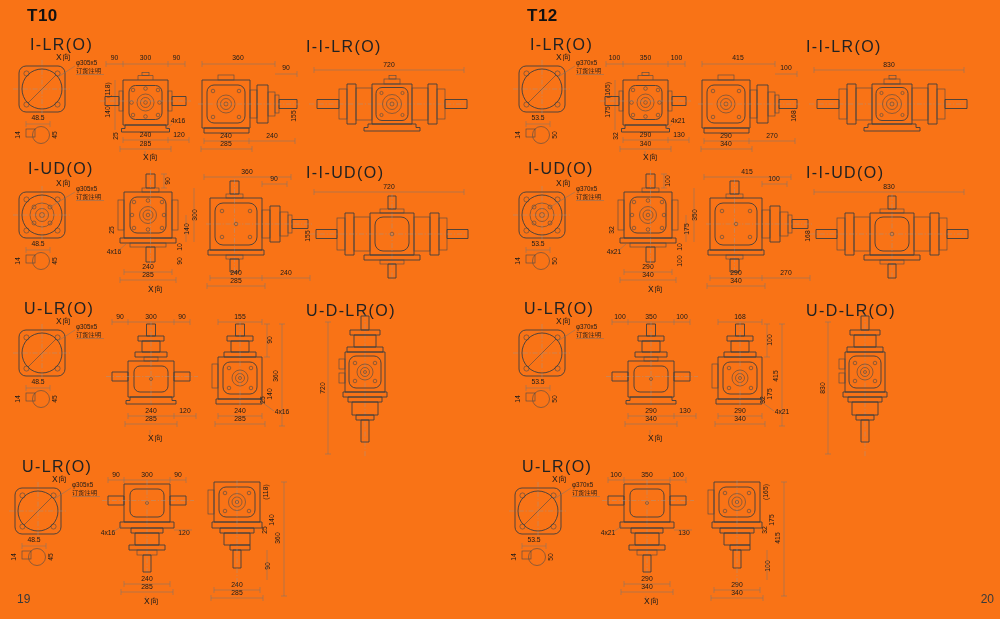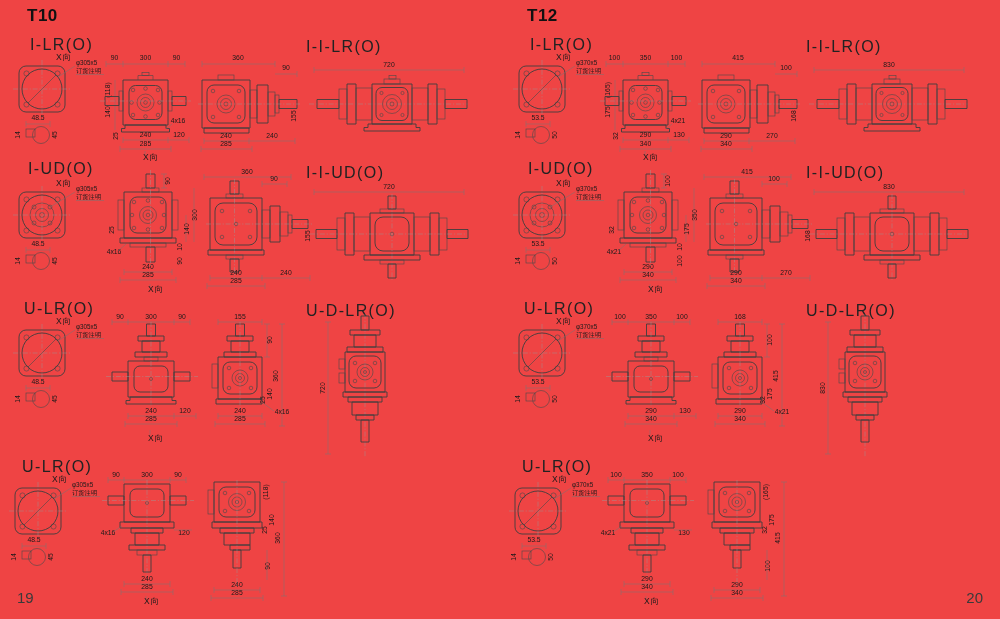--- a/index.html
+++ b/index.html
@@ -1,24 +1,24 @@
 <!DOCTYPE html>
 <html><head>
 <meta charset="utf-8">
 <style>
   html,body{margin:0;padding:0;background:#fff}
-  #sheet{position:relative;width:1000px;height:619px;background:#ef4444;overflow:hidden;
+  #sheet{position:relative;width:1000px;height:619px;background:#f97316;overflow:hidden;
          font-family:"Liberation Sans",sans-serif;color:#1a1a1a}
   .half{position:absolute;top:0;width:500px;height:619px}
   .h0{left:0}.h1{left:500px}
   .model{position:absolute;left:27px;top:6px;font-size:17px;font-weight:bold;letter-spacing:.5px;color:#111}
   .lb{position:absolute;font-size:16px;letter-spacing:1.4px;color:#222;white-space:nowrap}
-  .pagenum{position:absolute;bottom:13px;font-size:15px;color:#3a3a3a}
+  .pagenum{position:absolute;bottom:13px;font-size:12px;color:#3a3a3a}
   .h0 .pagenum{left:17px}
-  .h1 .pagenum{right:17px}
+  .h1 .pagenum{right:6px}
   svg{position:absolute;overflow:visible}
   svg text{font-family:"Liberation Sans",sans-serif;fill:#1a1a1a;text-anchor:middle}
   .d{font-size:6.8px}
   .dv{font-size:6.8px}
   .nt{font-size:6.3px;text-anchor:start}
   .xd{font-size:8.5px;letter-spacing:1px}
   .o{fill:none;stroke:#3e3e3e;stroke-width:.9;stroke-linejoin:round}
   .o2{fill:none;stroke:#4a4a4a;stroke-width:.6}
   .dim{fill:none;stroke:#757575;stroke-width:.5}
   .cl{fill:none;stroke:#9a9a9a;stroke-width:.45;stroke-dasharray:5 1.8 1.2 1.8}

